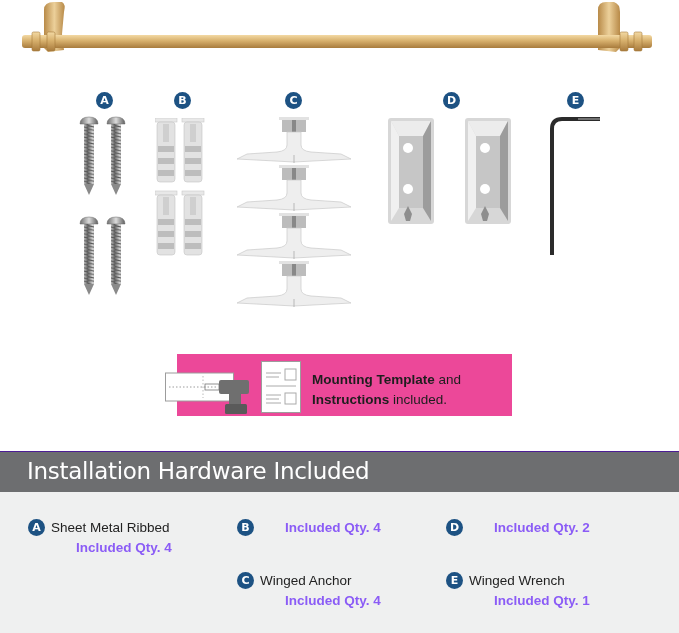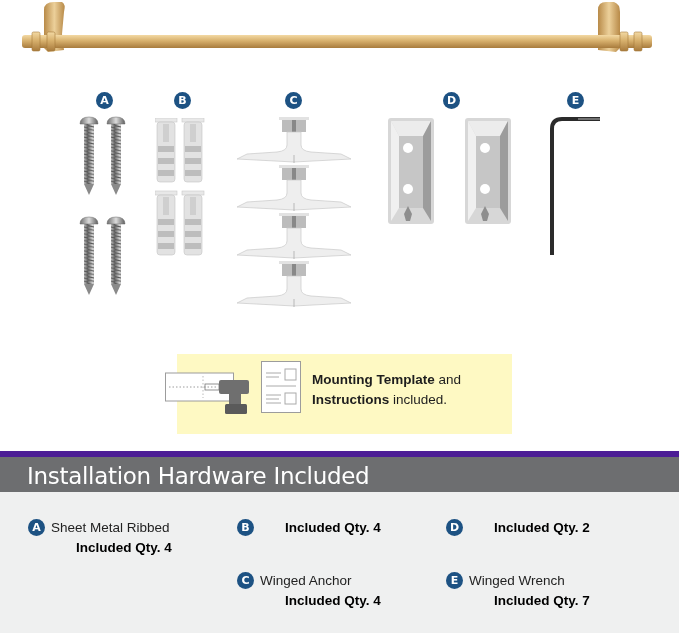--- a/index.html
+++ b/index.html
@@ -6,33 +6,33 @@
   html, body { width: 679px; height: 633px; background: #ffffff; overflow: hidden; }
   body { position: relative; font-family: "Liberation Sans", "DejaVu Sans", sans-serif; color: #1e1e1e; }
   .abs { position: absolute; }
   .badge {
     position: absolute; width: 17px; height: 17px; border-radius: 50%;
     background: #1d5283; color: #fff; font-weight: bold; font-size: 11px;
     display: flex; align-items: center; justify-content: center;
     font-family: "DejaVu Sans", sans-serif;
   }
   .template-box {
-    position: absolute; left: 177px; top: 354px; width: 335px; height: 80px;
-    background: #fef9c3;
+    position: absolute; left: 177px; top: 354px; width: 335px; height: 62px;
+    background: #ec4899;
   }
   .template-text { position: absolute; left: 135px; top: 16px; font-size: 13.5px; line-height: 20px; color: #1e1e1e; }
   .template-text b { font-weight: bold; }
   .header-bar {
     position: absolute; left: 0; top: 451px; width: 679px; height: 41px;
-    background: #6d6e70; border-top: 6px solid #4c1d95;
+    background: #6d6e70; border-top: 1px solid #4c1d95;
   }
   .header-bar .title { position: absolute; left: 27px; top: 6px; font-size: 23px; color: #fff; font-family: "DejaVu Sans", sans-serif; letter-spacing: -0.3px; }
   .legend-area { position: absolute; left: 0; top: 492px; width: 679px; height: 141px; background: #eff0f0; }
   .item { position: absolute; font-size: 13.5px; line-height: 19.5px; color: #222; }
-  .item .qty { color: #000000; font-weight: bold; padding-left: 25px; }
+  .item .qty { color: #8b5cf6; font-weight: bold; padding-left: 25px; }
   .item .badge { left: -23px; top: 1px; }
 </style>
 </head>
 <body>
 
 <svg class="abs" style="left:0;top:0" width="679" height="70" viewBox="0 0 679 70">
   <defs>
     <linearGradient id="gold" x1="0" y1="0" x2="0" y2="1">
       <stop offset="0" stop-color="#f3d9a4"></stop>
       <stop offset="0.45" stop-color="#d7b06c"></stop>
@@ -177,15 +177,15 @@
     <div>Winged Anchor</div>
     <div class="qty">Included Qty. 4</div>
   </div>
   <div class="item" style="left:469px;top:26px;">
     <div class="badge">D</div>
     <div class="qty">Included Qty. 2</div>
   </div>
   <div class="item" style="left:469px;top:79px;">
     <div class="badge">E</div>
     <div>Winged Wrench</div>
-    <div class="qty">Included Qty. 7</div>
+    <div class="qty">Included Qty. 1</div>
   </div>
 </div>
 
 </body></html>

